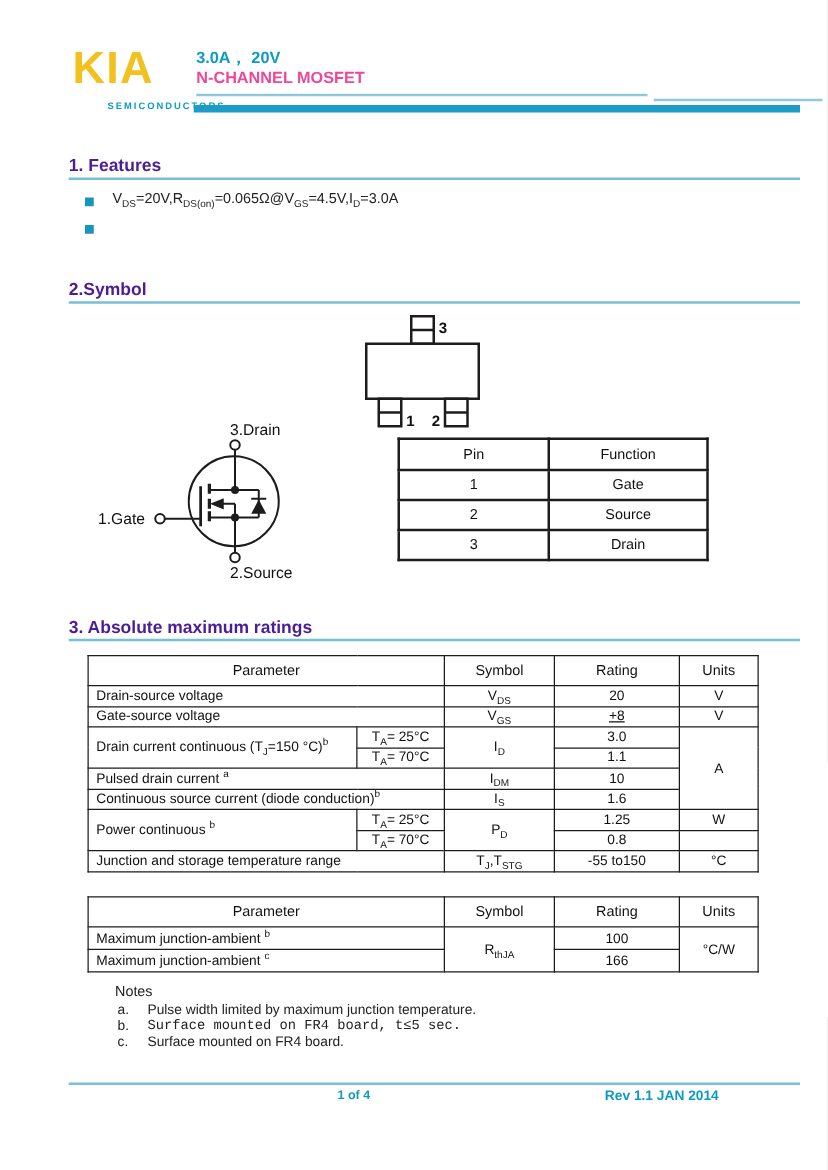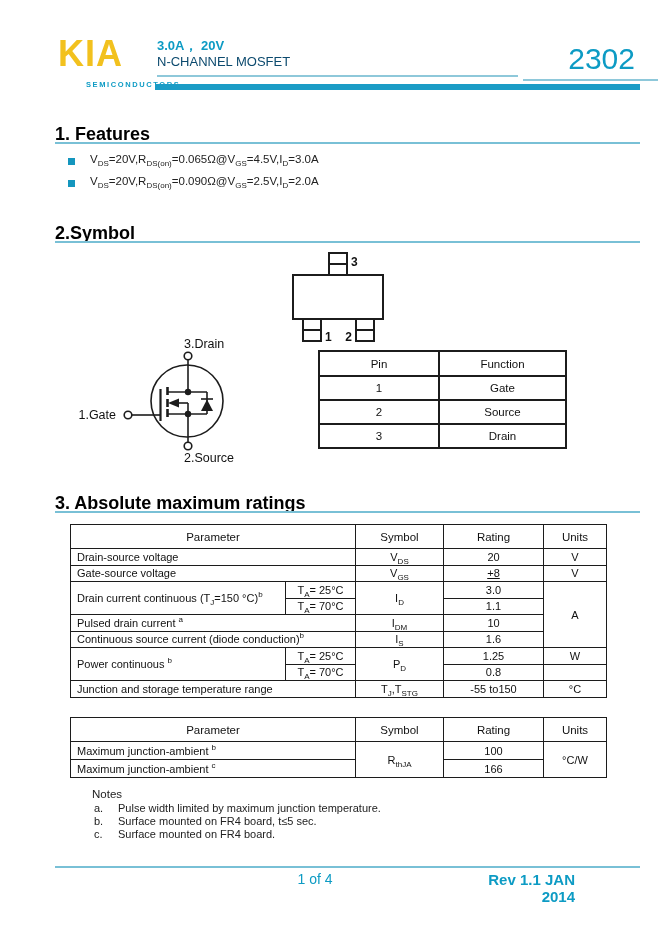--- a/index.html
+++ b/index.html
@@ -4,28 +4,28 @@
 <style>
   html,body{margin:0;padding:0;background:#e8e8e8;}
   .page{position:relative;width:662px;height:936px;background:#ffffff;margin:0 auto;
         font-family:"Liberation Sans","DejaVu Sans",sans-serif;color:#1a1a1a;overflow:hidden;}
   .abs{position:absolute;}
 
   
   .logo{left:58px;top:33px;font-size:36px;font-weight:bold;color:#F2C11E;letter-spacing:1px;}
   .logo-sub{left:57px;top:80px;font-size:7.5px;font-weight:bold;color:#0D9BC4;letter-spacing:1.6px;padding-left:29px;}
   .subtitle1{left:157px;top:37px;font-size:13px;font-weight:bold;color:#0D9BC4;}
-  .subtitle2{left:157px;top:54px;font-size:13px;font-weight:normal;color:#0c4a6e;}
+  .subtitle2{left:157px;top:54px;font-size:13px;font-weight:bold;color:#ec4899;}
   .part-number{left:470px;top:42px;width:165px;text-align:right;font-size:30px;font-weight:500;color:#0D9BC4;}
   .hline-a{left:157px;top:75px;width:361px;height:2px;background:#8ec8da;}
   .hline-b{left:523px;top:79px;width:135px;height:2px;background:#8ec8da;}
   .hbar{left:155px;top:84px;width:485px;height:6px;background:#1A9CC6;}
 
   
-  .sec-title{font-size:18px;font-weight:bold;color:#000000;}
+  .sec-title{font-size:14px;font-weight:bold;color:#4c1d95;}
   .sec-rule{height:2px;background:#79c0d6;}
 
   
   .feat-item{left:90px;font-size:11.5px;color:#222;}
   .bullet{left:68px;width:7px;height:7px;background:#1496BE;}
 
   sub{font-size:8px;line-height:0;}
   sup{font-size:8px;line-height:0;vertical-align:super;}
 
   
@@ -40,45 +40,43 @@
   .pin-table td{border-width:2px;font-size:11.5px;}
   .u{text-decoration:underline;}
 
   
   .notes-title{left:92px;font-size:11.5px;color:#222;}
   .note-label{position:absolute;left:94px;font-size:11px;color:#222;}
   .note-text{position:absolute;left:118px;font-size:11px;color:#222;}
 
   
   .foot-rule{left:55px;top:866px;width:585px;height:2px;background:#79c0d6;}
-  .foot-page{left:270px;top:871px;width:90px;text-align:center;font-size:14px;font-weight:normal;color:#0D9BC4;}
-  .foot-rev{left:465px;top:871px;width:110px;text-align:right;font-size:15px;font-weight:bold;color:#0D9BC4;}
+  .foot-page{left:270px;top:871px;width:90px;text-align:left;font-size:10px;font-weight:bold;color:#0D9BC4;}
+  .foot-rev{left:465px;top:871px;width:110px;text-align:right;font-size:11px;font-weight:bold;color:#0D9BC4;}
 
   svg text{font-family:"Liberation Sans","DejaVu Sans",sans-serif;}
 </style>
 </head>
 <body>
 
 <div class="page">
 
   <div class="abs logo">KIA</div>
   <div class="abs logo-sub">SEMICONDUCTORS</div>
   <div class="abs subtitle1">3.0A，  20V</div>
   <div class="abs subtitle2">N-CHANNEL MOSFET</div>
-  <div class="abs part-number">2302</div>
   <div class="abs hline-a"></div>
   <div class="abs hline-b"></div>
   <div class="abs hbar"></div>
 
   <div class="abs sec-title" style="left:55px;top:124px;">1.  Features</div>
   <div class="abs sec-rule" style="left:55px;top:142px;width:585px;"></div>
   <div class="abs bullet" style="top:158px;"></div>
   <div class="abs feat-item" style="top:153px;"><span>V</span><sub>DS</sub><span>=20V,R</span><sub>DS(on)</sub><span>=0.065Ω@V</span><sub>GS</sub><span>=4.5V,I</span><sub>D</sub><span>=3.0A</span></div>
   <div class="abs bullet" style="top:180px;"></div>
-  <div class="abs feat-item" style="top:175px;"><span>V</span><sub>DS</sub><span>=20V,R</span><sub>DS(on)</sub><span>=0.090Ω@V</span><sub>GS</sub><span>=2.5V,I</span><sub>D</sub><span>=2.0A</span></div>
 
   <div class="abs sec-title" style="left:55px;top:223px;">2.Symbol</div>
   <div class="abs sec-rule" style="left:55px;top:241px;width:585px;"></div>
 
   <svg class="abs" style="left:285px;top:250px;" width="110" height="95" viewBox="0 0 110 95">
     <g stroke="#1c1c1c" stroke-width="2" fill="none">
       <rect x="8" y="25" width="90" height="44"></rect>
       <rect x="44" y="3" width="18" height="22"></rect>
         <line x1="44" y1="14" x2="62" y2="14"></line>
       <rect x="18" y="69" width="18" height="22"></rect>
@@ -241,21 +239,21 @@
       <td class="pl"><span>Maximum junction-ambient </span><sup>c</sup></td>
       <td>166</td>
     </tr>
   </tbody>
     </table>
 
   <div class="abs notes-title" style="top:788px;">Notes</div>
   <div class="note-label" style="top:802px;">a.</div>
   <div class="note-text" style="top:802px;">Pulse width limited by maximum junction temperature.</div>
   <div class="note-label" style="top:815px;">b.</div>
-  <div class="note-text" style="top:815px;">Surface mounted on FR4 board, t≤5 sec.</div>
+  <div class="note-text" style="top:815px;font-family:Liberation Mono, monospace;">Surface mounted on FR4 board, t≤5 sec.</div>
   <div class="note-label" style="top:828px;">c.</div>
   <div class="note-text" style="top:828px;">Surface mounted on FR4 board.</div>
 
   <div class="abs foot-rule"></div>
   <div class="abs foot-page">1 of 4</div>
   <div class="abs foot-rev">Rev 1.1 JAN 2014</div>
 
 </div>
 
 </body></html>

